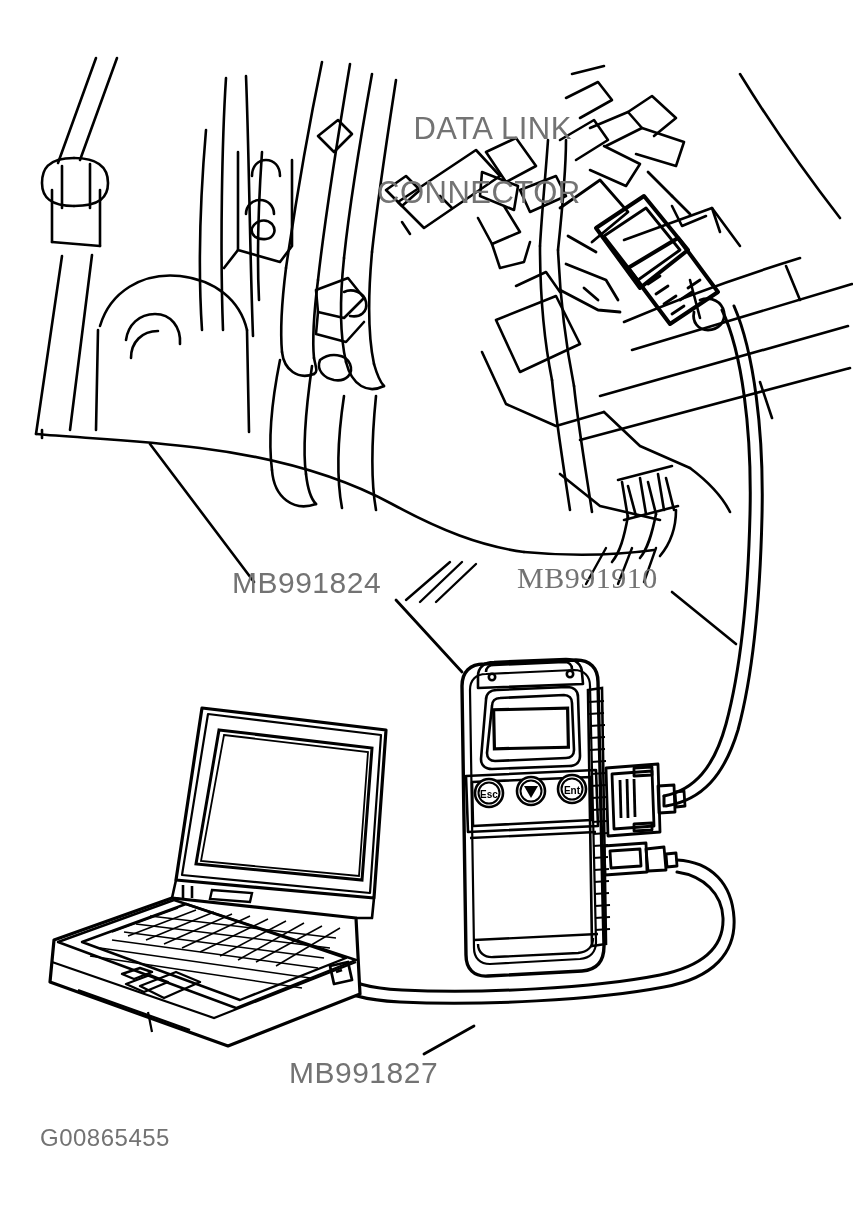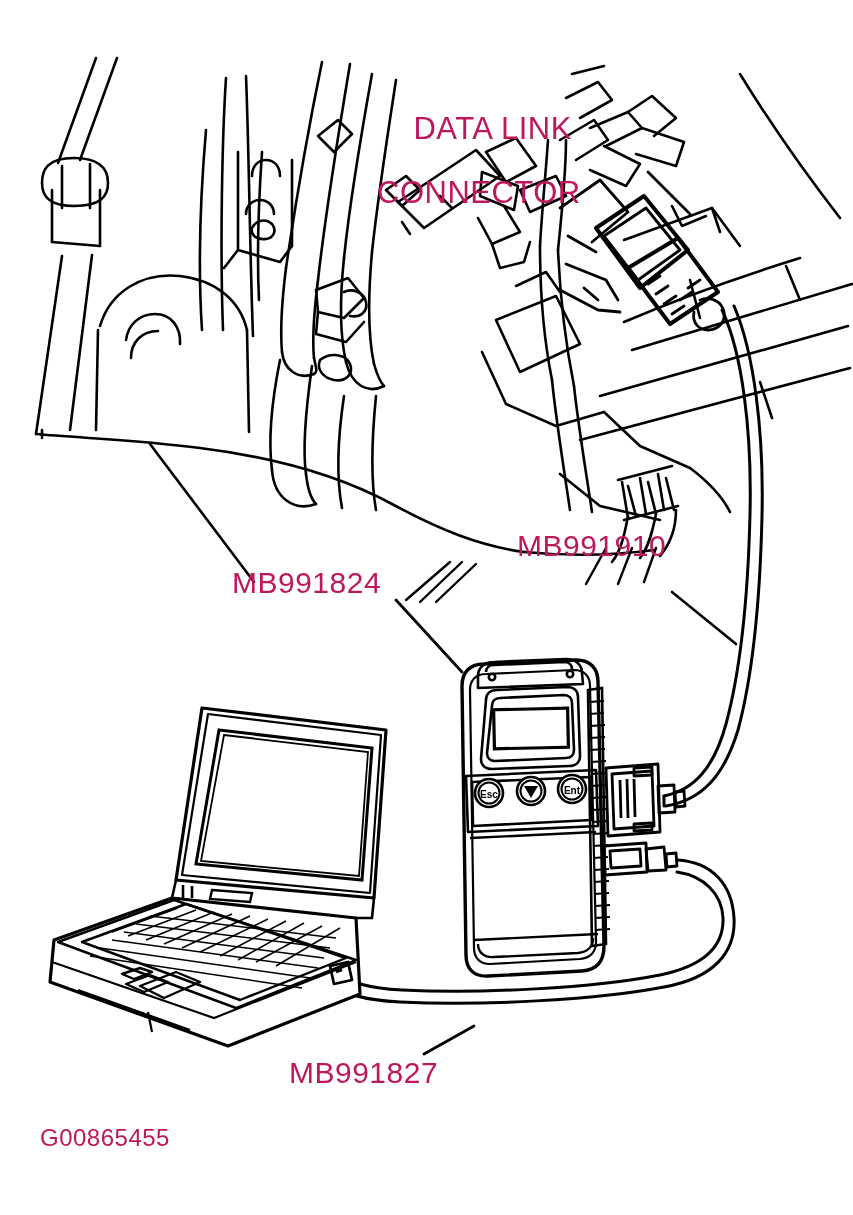--- a/index.html
+++ b/index.html
@@ -17,32 +17,32 @@
     background:#ffffff;
   }
   #figure-svg{
     position:absolute;left:0;top:0;
     width:853px;height:1215px;
     display:block;
   }
   .lbl{
     position:absolute;
     font-family:"Liberation Sans", sans-serif;
-    color:#be185d;
+    color:#737373;
     white-space:pre;
     letter-spacing:0.5px;
     line-height:1.0;
   }
   #label-dlc{
     left:377px;top:82px;
     font-size:31px;
   }
   #label-dlc .ln2{display:block;margin-top:2px;}
   #label-mb991824{left:232px;top:568px;font-size:30px;}
-  #label-mb991910{left:517px;top:531px;font-size:30px;}
+  #label-mb991910{left:517px;top:563px;font-size:30px;font-family:Liberation Serif, serif;}
   #label-mb991827{left:289px;top:1058px;font-size:30px;}
   #label-figure-id{left:40px;top:1118px;font-size:24px;margin-top:8px;}
 </style>
 </head>
 <body>
 
 <div id="figure-root">
 
   <svg id="figure-svg" viewBox="0 0 853 1215" xmlns="http://www.w3.org/2000/svg">
     <rect x="0" y="0" width="853" height="1215" fill="#ffffff"></rect>

